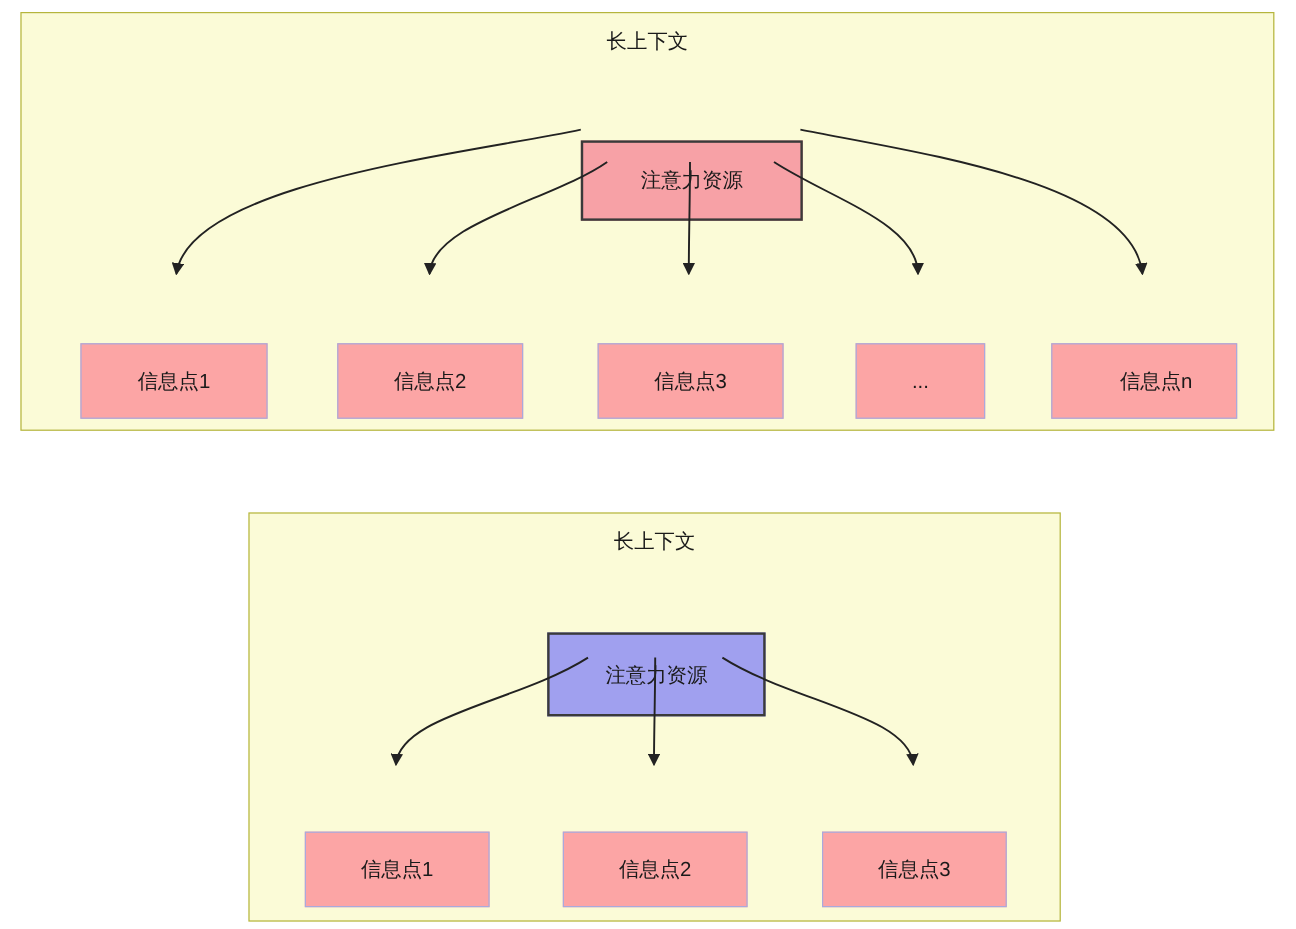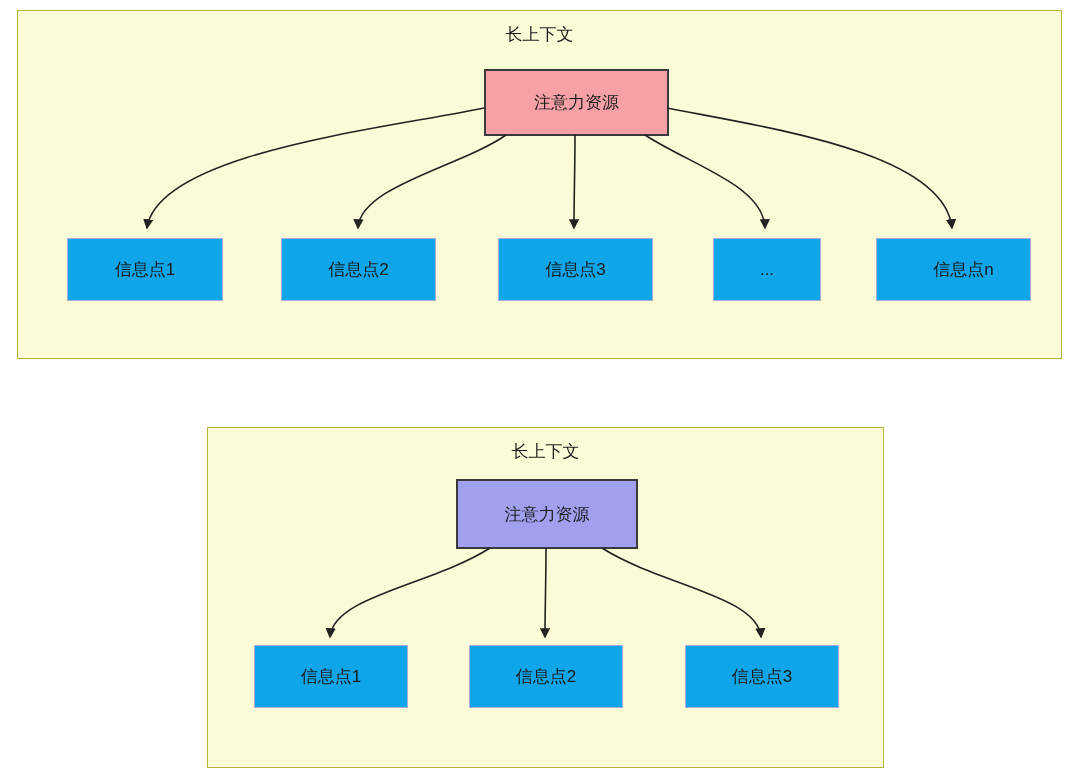--- a/index.html
+++ b/index.html
@@ -31,28 +31,29 @@
     color: #1a1a1a;
   }
   .node {
     position: absolute;
     box-sizing: border-box;
     display: flex;
     align-items: center;
     justify-content: center;
     font-size: 17px;
     color: #1a1a1a;
+    margin-top: 48px;
   }
   .source-node {
     border: 2px solid #3a3a3a;
   }
   .source-long { background: #f7a1a6; }
   .source-short { background: #a0a0ef; }
   .target-node {
-    background: #0ea5e9;
+    background: #fca5a5;
     border: 1.5px solid #a9a9dd;
   }
   .edges-svg {
     position: absolute;
     left: 0;
     top: 0;
     width: 1080px;
     height: 774px;
     pointer-events: none;
   }

